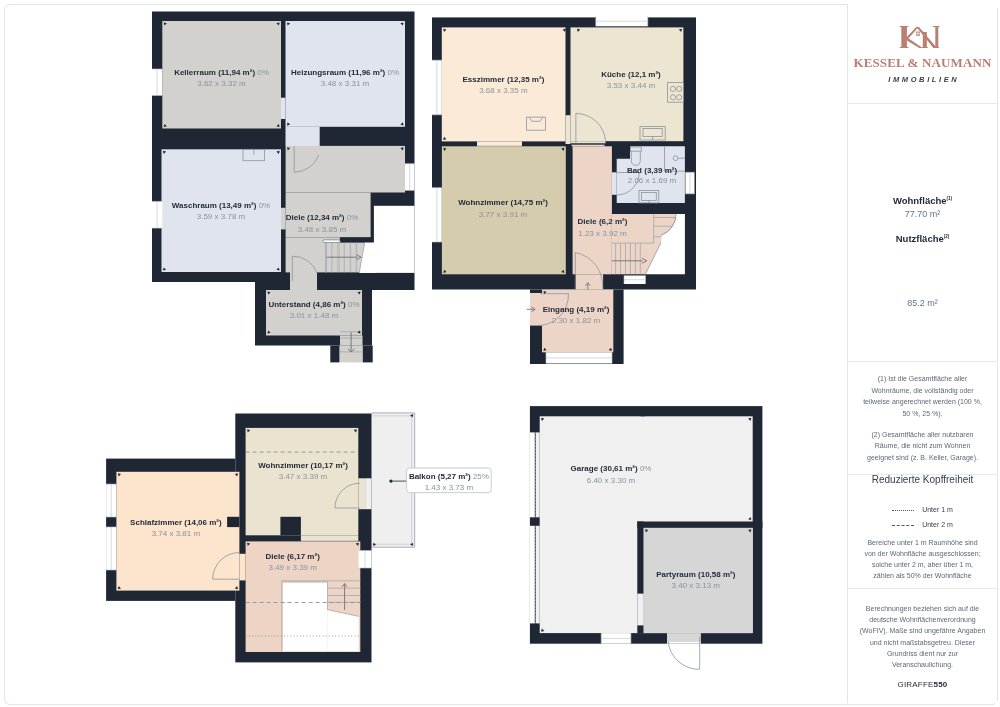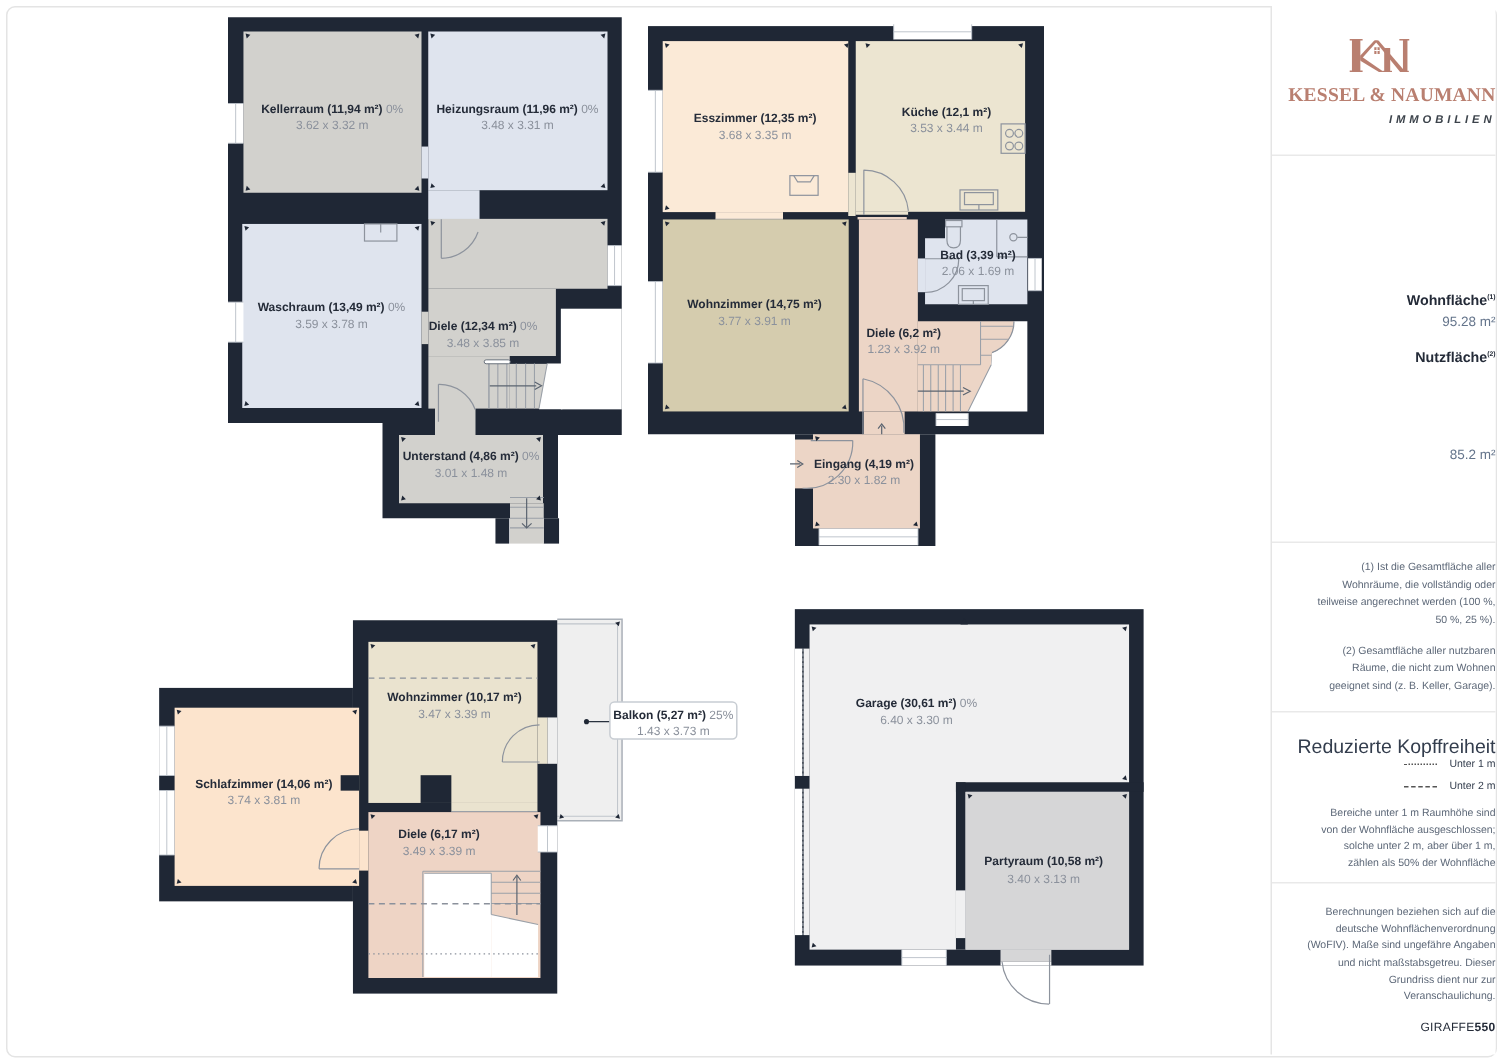--- a/index.html
+++ b/index.html
@@ -3,21 +3,21 @@
 <meta charset="utf-8">
 <style>
   html,body{margin:0;padding:0;background:#fff;}
   #page{position:relative;width:1000px;height:707px;background:#fff;overflow:hidden;
         font-family:"Liberation Sans",sans-serif;}
   #card{position:absolute;left:3.5px;top:3.5px;width:992px;height:699px;
         border:1px solid #e4e4e4;border-radius:6px;}
   #plansvg{position:absolute;left:0;top:0;}
   .side{position:absolute;left:848px;top:4px;width:149px;height:699px;background:#fff;}
   .sline{position:absolute;left:0;width:149px;height:1px;background:#e9e9e9;}
-  .ctr{position:absolute;left:0;width:149px;text-align:right;}
+  .ctr{position:absolute;left:0;width:149px;text-align:center;}
   .fn{font-size:7px;line-height:11.5px;color:#5d6878;}
   .hd{font-size:9.5px;font-weight:bold;color:#242b38;}
   .val{font-size:9px;color:#64748b;}
   sup{font-size:4.5px;}
 </style>
 </head>
 <body>
 <div id="page">
 
 <div id="card"></div>
@@ -485,35 +485,35 @@
 </svg>
 
 <div class="ctr" style="top:50.5px;font-family:'Liberation Serif',serif;font-weight:bold;font-size:13px;color:#b97f70;white-space:nowrap;letter-spacing:0.15px;">KESSEL &amp; NAUMANN</div>
 
 <div class="ctr" style="top:71px;font-size:7.5px;font-weight:bold;color:#3c434b;letter-spacing:2.6px;text-indent:2.6px;font-style:italic;">IMMOBILIEN</div>
 
 <div class="sline" style="top:99px;"></div>
 
 <div class="ctr hd" style="top:190.5px;">Wohnfläche<sup>(1)</sup></div>
 
-<div class="ctr val" style="top:204.5px;">95.28 m²</div>
+<div class="ctr val" style="top:204.5px;">77.70 m²</div>
 
 <div class="ctr hd" style="top:228.5px;">Nutzfläche<sup>(2)</sup></div>
 
 <div class="ctr val" style="top:246px;margin-top:48px;">85.2 m²</div>
 
 <div class="sline" style="top:357px;"></div>
 
 <div class="ctr fn" style="top:369px;">(1) Ist die Gesamtfläche aller<br>Wohnräume, die vollständig oder<br>teilweise angerechnet werden (100 %,<br>50 %, 25 %).</div>
 
 <div class="ctr fn" style="top:424.5px;">(2) Gesamtfläche aller nutzbaren<br>Räume, die nicht zum Wohnen<br>geeignet sind (z. B. Keller, Garage).</div>
 
 <div class="sline" style="top:469.5px;"></div>
 
-<div class="ctr" style="top:486px;font-size:13px;color:#333d4d;">Reduzierte Kopffreiheit</div>
+<div class="ctr" style="top:470px;font-size:10px;color:#333d4d;">Reduzierte Kopffreiheit</div>
 
 <div class="ctr" style="top:502px;font-size:7px;color:#333d4d;"><span style="display:inline-block;width:22px;border-top:1px dotted #555;vertical-align:middle;margin-right:8px;"></span>Unter 1 m</div>
 
 <div class="ctr" style="top:517px;font-size:7px;color:#333d4d;"><span style="display:inline-block;width:22px;border-top:1px dashed #555;vertical-align:middle;margin-right:8px;"></span>Unter 2 m</div>
 
 <div class="ctr fn" style="top:532.5px;line-height:11.1px;">Bereiche unter 1 m Raumhöhe sind<br>von der Wohnfläche ausgeschlossen;<br>solche unter 2 m, aber über 1 m,<br>zählen als 50% der Wohnfläche</div>
 
 <div class="sline" style="top:584px;"></div>
 
 <div class="ctr fn" style="top:599px;line-height:11.2px;">Berechnungen beziehen sich auf die<br>deutsche Wohnflächenverordnung<br>(WoFIV). Maße sind ungefähre Angaben<br>und nicht maßstabsgetreu. Dieser<br>Grundriss dient nur zur<br>Veranschaulichung.</div>

